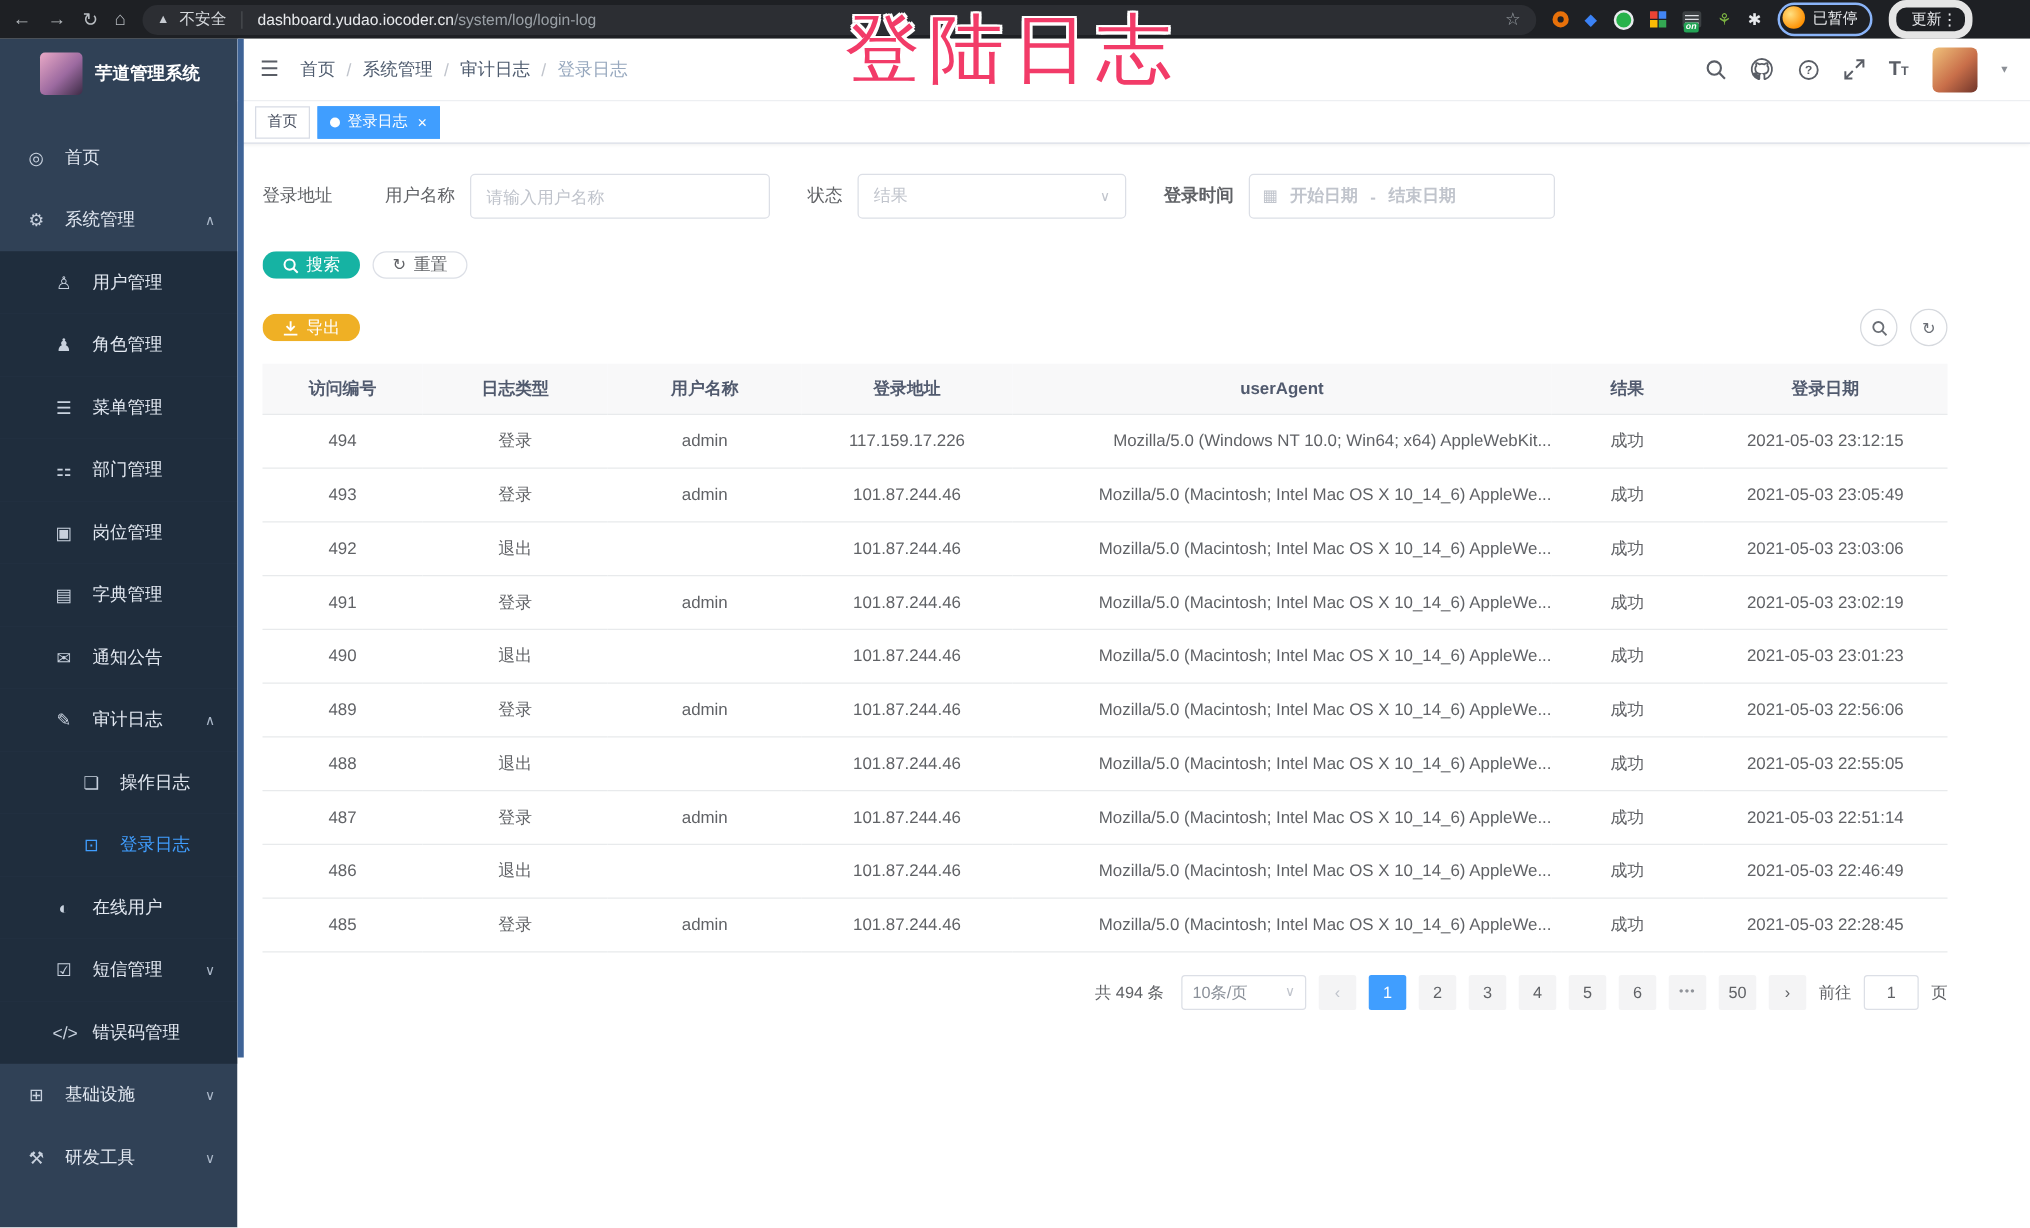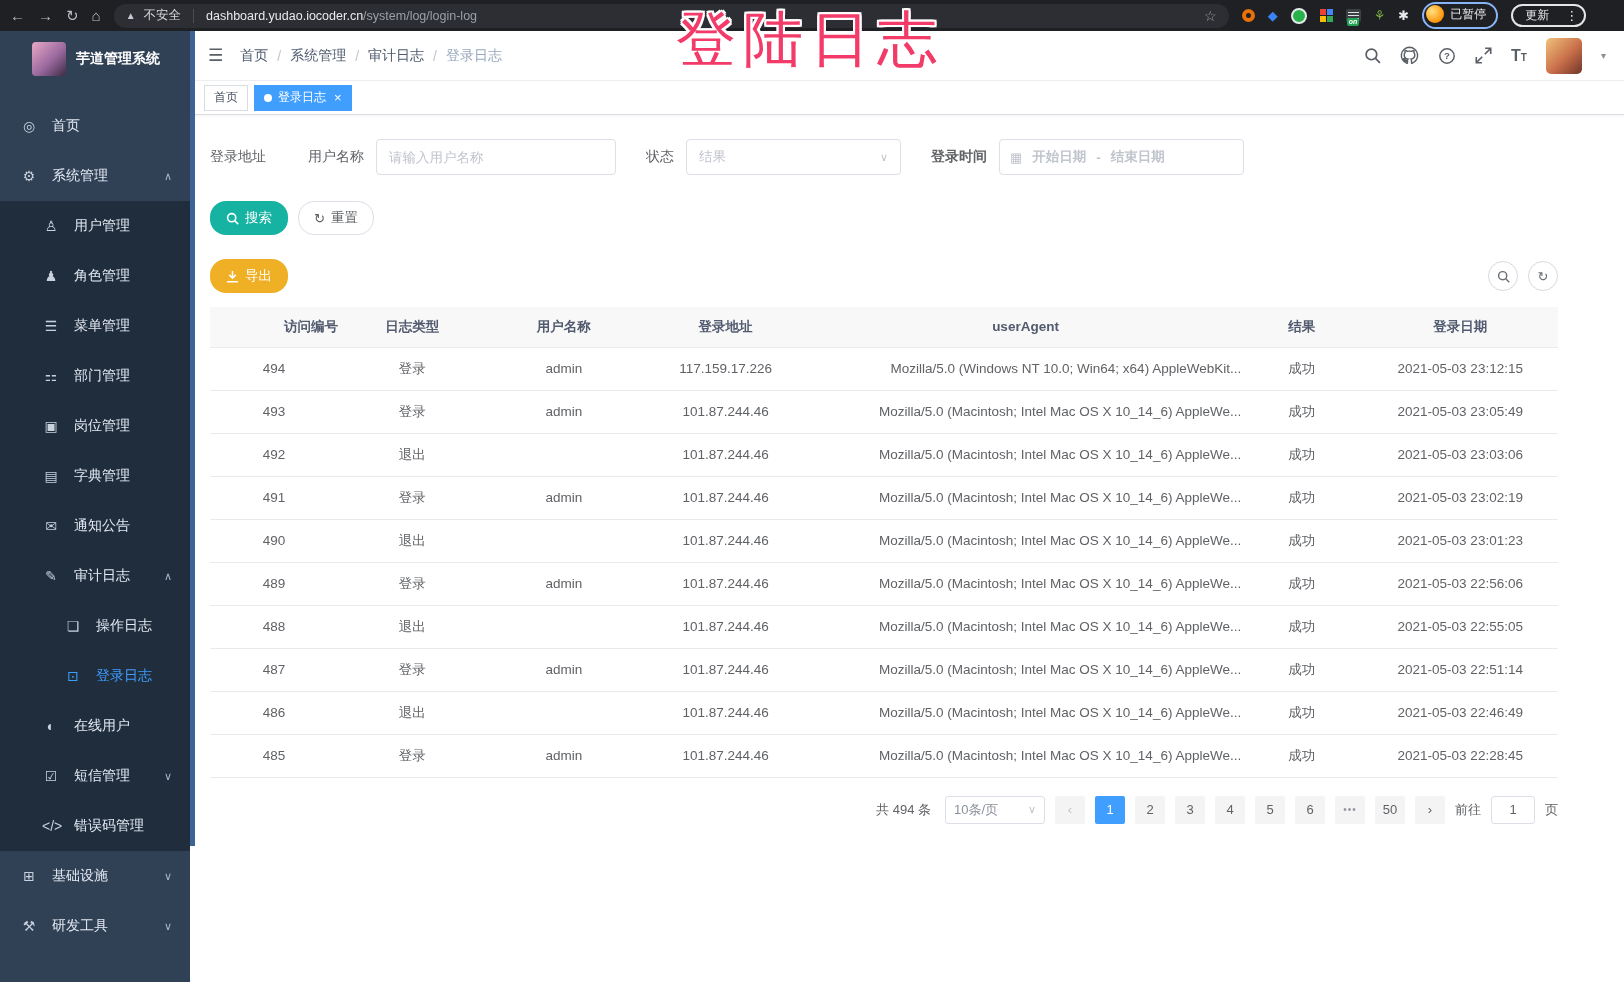--- a/index.html
+++ b/index.html
@@ -29,21 +29,21 @@
               display:flex; flex-direction:column; justify-content:center; gap:2px; padding:0 2px; }
   .ext-list i { height:1px; background:#dfe1e5; display:block; }
   .ext-on { position:absolute; bottom:-4px; left:1px; background:#23a455; color:#fff;
             font-size:7px; line-height:8px; padding:0 2px; border-radius:2px; font-weight:bold; }
   .ext-sprout { color:#7cb342; font-size:13px; }
   .ext-puzzle { color:#e8eaed; font-size:13px; }
   .profile-chip { display:flex; align-items:center; gap:6px; border:2px solid #8ab4f8;
                   border-radius:14px; padding:1px 10px 4px 2px; color:#e8eaed; font-size:12px; }
   .chip-avatar { width:18px; height:18px; border-radius:50%;
                  background:radial-gradient(circle at 35% 35%, #ffe082, #ff8f00 75%); }
-  .update-pill { display:flex; align-items:center; gap:16px; border:2px solid #e5e5e5;
+  .update-pill { display:flex; align-items:center; gap:0; border:6px solid #e5e5e5;
                  border-radius:14px; padding:1px 6px 1px 12px; color:#e8eaed; font-size:12px; }
   .kebab { color:#e8eaed; font-size:13px; }
 
   
   .app { display:flex; height:951px; }
   .sidebar { width:190px; flex-shrink:0; background:#304156; color:#dde4ee; }
   .logo-row { height:56px; display:flex; align-items:center; gap:10px; padding:0 32px; }
   .logo-img { width:34px; height:34px; border-radius:4px; flex-shrink:0;
               background:linear-gradient(135deg,#e9a9c6 0%,#9c6aa0 55%,#3c2b45 100%); }
   .logo-title { color:#fff; font-size:14px; font-weight:bold; white-space:nowrap; }
@@ -96,39 +96,39 @@
   .f-select { width:215px; height:36px; border:1px solid #dcdfe6; border-radius:4px;
               display:flex; align-items:center; justify-content:space-between;
               padding:0 12px; color:#c0c4cc; font-size:13.5px; cursor:pointer; }
   .sel-caret { color:#c0c4cc; font-size:11px; }
   .f-date { width:245px; height:36px; border:1px solid #dcdfe6; border-radius:4px;
             display:flex; align-items:center; gap:10px; padding:0 10px;
             color:#c0c4cc; font-size:13.5px; cursor:pointer; }
   .cal-icon { color:#c0c4cc; font-size:13px; }
 
   .btn-row { margin-top:26px; display:flex; gap:10px; }
-  .btn { height:34px; padding:0 15px; border-radius:16px; font-size:13.5px;
+  .btn { height:22px; padding:0 15px; border-radius:16px; font-size:13.5px;
          display:inline-flex; align-items:center; gap:6px; border:1px solid transparent;
          cursor:pointer; font-family:inherit; }
   .btn-search { background:#16b3a3; color:#fff; }
   .btn-reset { background:#fff; border-color:#dcdfe6; color:#606266; }
   .btn-export { background:#efb025; color:#fff; }
   .reset-icon { font-size:13px; }
 
   .toolbar-row { margin-top:24px; display:flex; align-items:center; justify-content:space-between; }
   .circle-btns { display:flex; gap:10px; }
   .circle-btn { width:30px; height:30px; border-radius:50%; border:1px solid #d6d9de;
                 background:#fff; display:flex; align-items:center; justify-content:center;
                 color:#6a6e75; cursor:pointer; font-size:13px; }
 
   table { width:100%; border-collapse:collapse; margin-top:14px; font-size:13.5px; color:#606266; }
   thead th { background:#f8f8f9; color:#515a6e; font-weight:bold; height:40px;
              border-bottom:1px solid #e8eaec; text-align:center; }
   tbody td { height:43px; border-bottom:1px solid #e8eaec; text-align:center; }
-  th:nth-child(1){width:9.5%;text-align:right;} th:nth-child(2){width:11%;} th:nth-child(3){width:11.5%;}
+  th:nth-child(1){width:9.5%;} th:nth-child(2){width:11%;} th:nth-child(3){width:11.5%;}
   th:nth-child(4){width:12.5%;} th:nth-child(5){width:32%;} th:nth-child(6){width:9%;}
   th:nth-child(7){width:14.5%;}
   td.ua { text-align:right; white-space:nowrap; overflow:hidden; }
 
   .pagination { display:flex; align-items:center; justify-content:flex-end;
                 margin-top:18px; font-size:13px; color:#606266; gap:10px; }
   .pg-total { margin-right:4px; }
   .page-size-select { width:100px; height:28px; border:1px solid #dcdfe6; border-radius:3px;
                       display:flex; align-items:center; justify-content:space-between;
                       padding:0 8px; color:#8a9099; cursor:pointer; }

